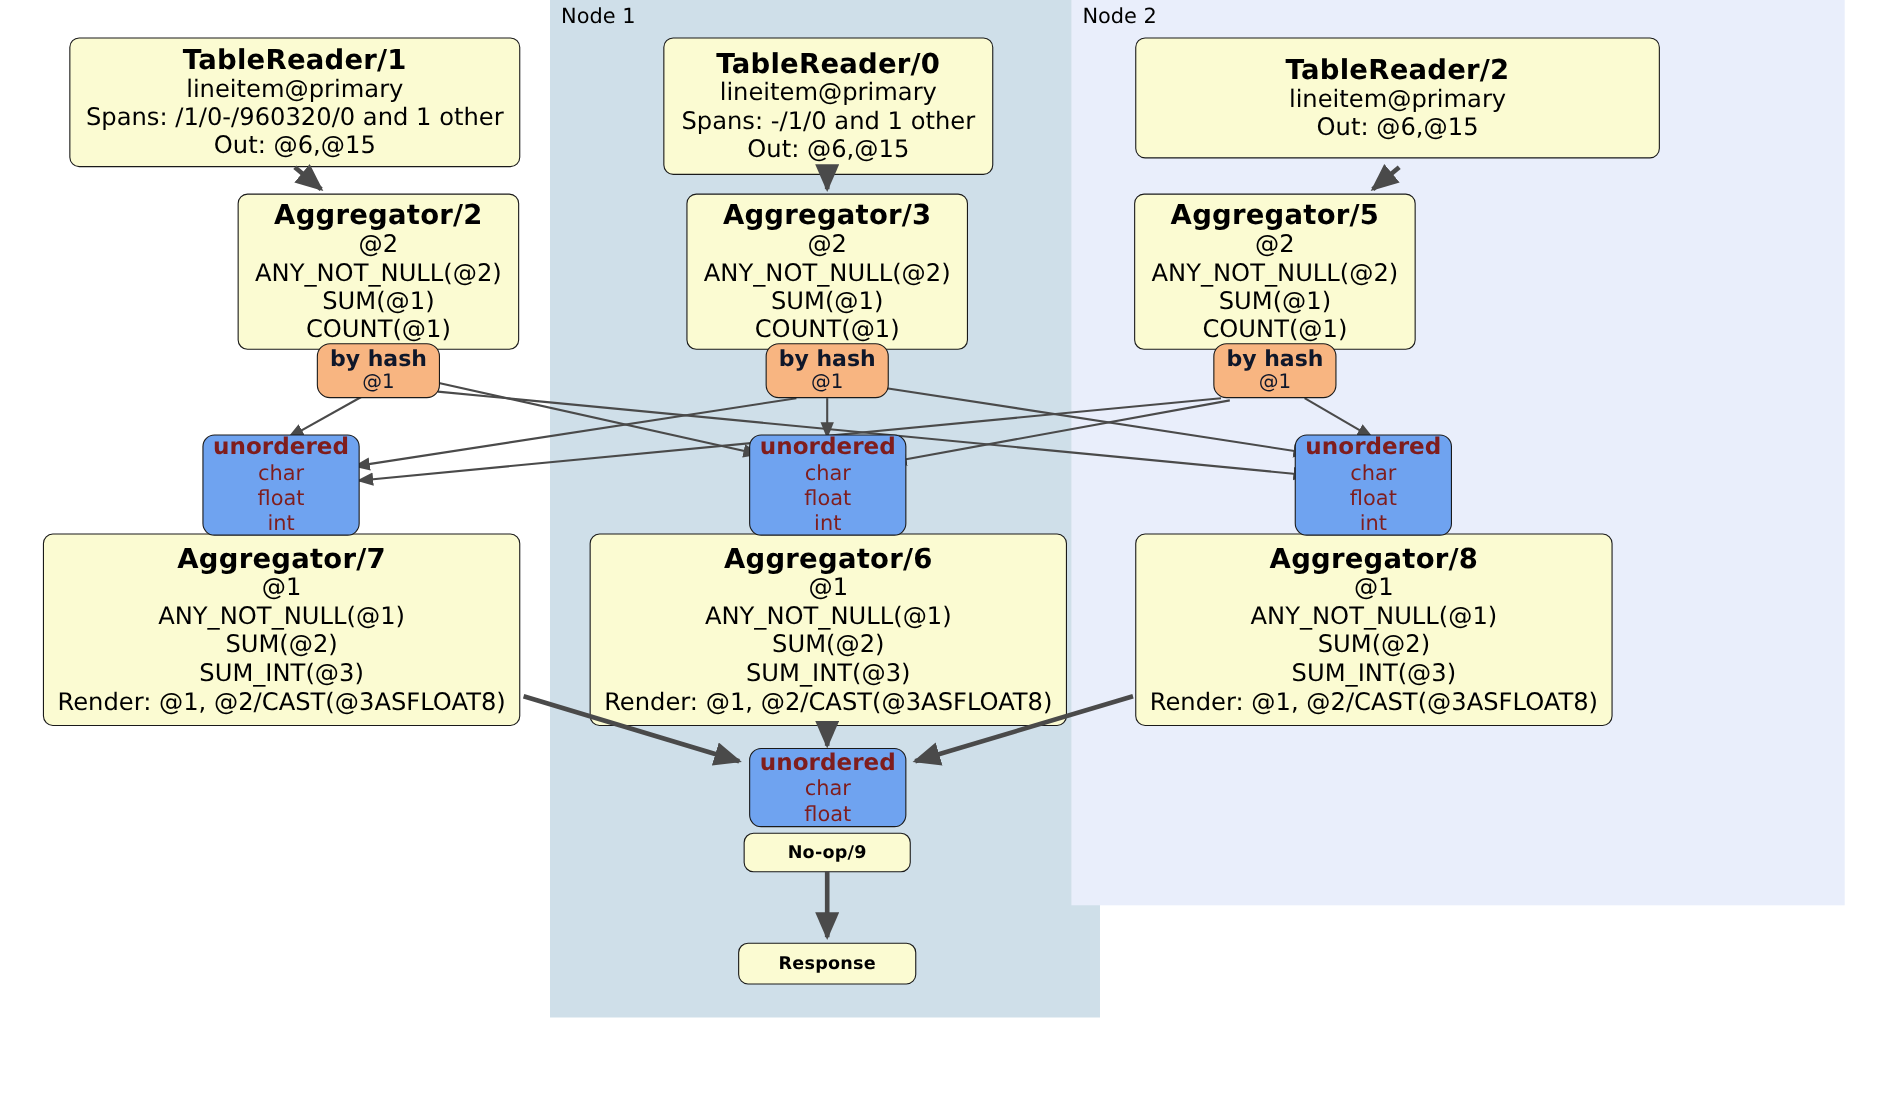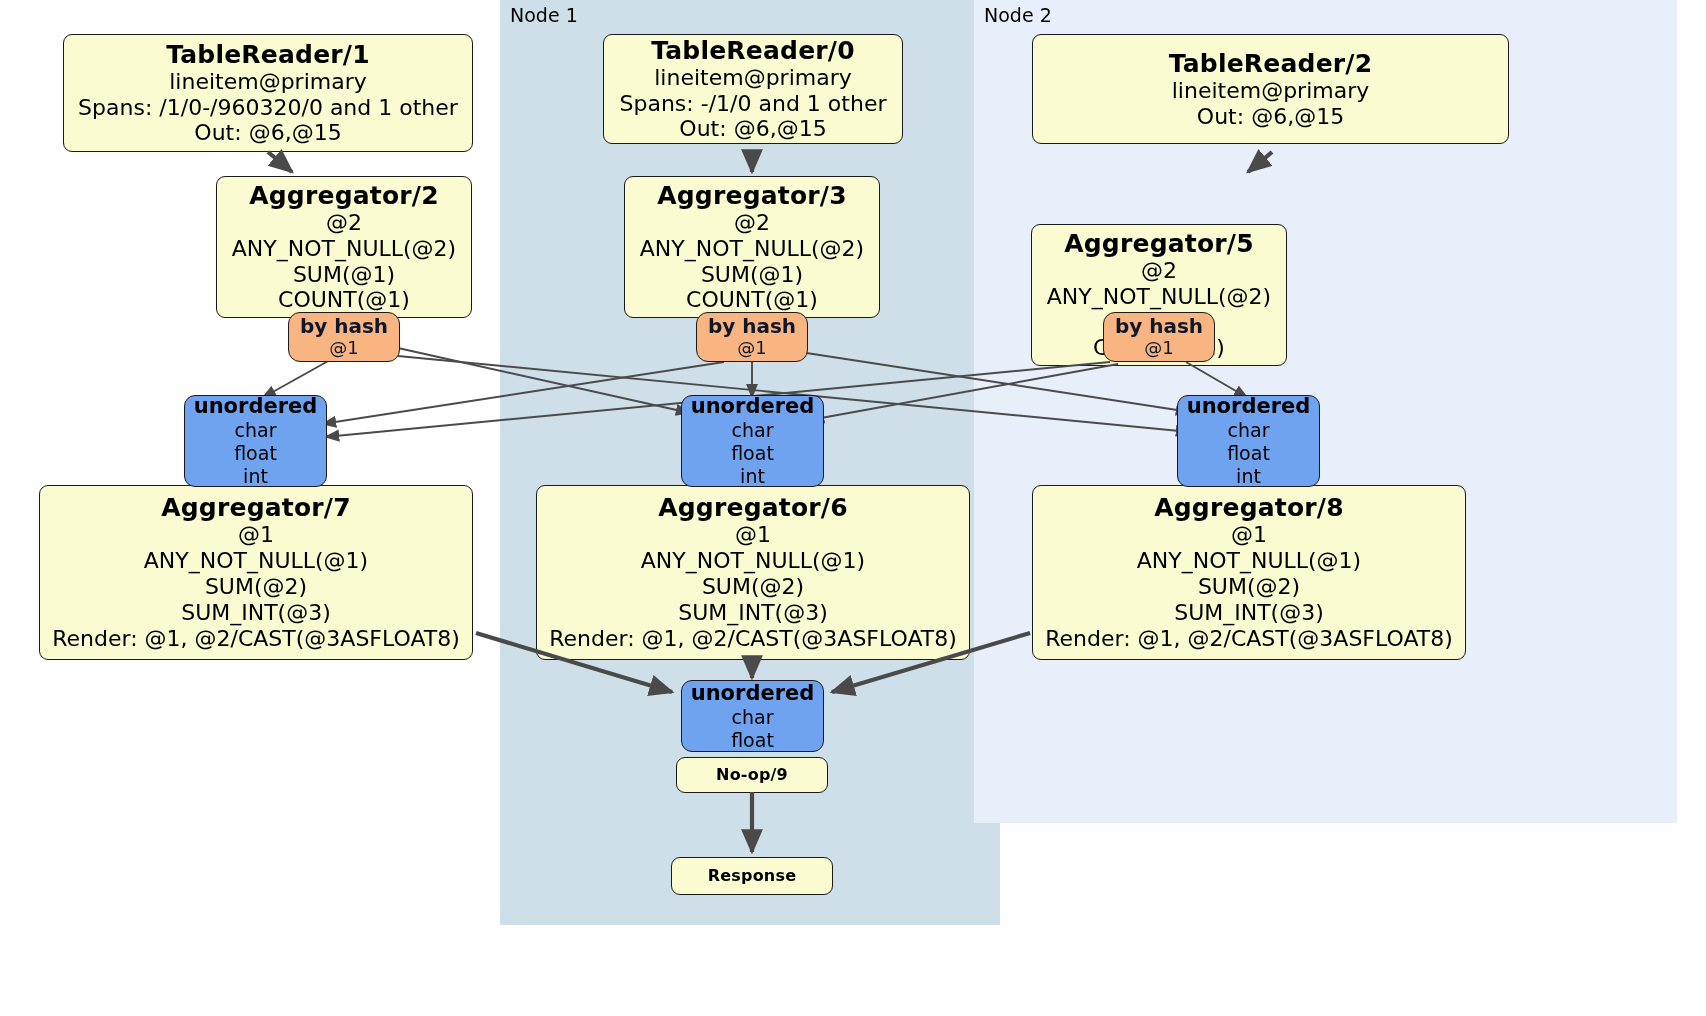--- a/index.html
+++ b/index.html
@@ -44,21 +44,21 @@
     color:#0f172a;z-index:8;
   }
   .router .title{font-weight:bold;font-size:20px;line-height:1.15;}
   .router .line{font-size:18px;line-height:1.15;}
 
   
   .sync{
     position:absolute;box-sizing:border-box;
     background:#6fa3f0;border:1.5px solid #1a1a1a;border-radius:11px;
     display:flex;flex-direction:column;align-items:center;justify-content:center;
-    color:#000000;z-index:8;text-align:right;
+    color:#7f1d1d;z-index:8;text-align:right;
   }
   .sync .title{font-weight:bold;font-size:21px;line-height:1.2;}
   .sync .line{font-size:19px;line-height:1.2;}
 
   
   #edges-thin,#edges-thick{
     position:absolute;left:0;top:0;width:1706px;height:1016px;
     pointer-events:none;
   }
   #edges-thin{z-index:6;}
@@ -118,21 +118,21 @@
     </g>
   </svg>
 
   <div class="proc" id="tr-1" style="left:63px;top:34px;width:410px;height:118px;">
     <div class="title">TableReader/1</div>
     <div class="line">lineitem@primary</div>
     <div class="line">Spans: /1/0-/960320/0 and 1 other</div>
     <div class="line">Out: @6,@15</div>
   </div>
 
-  <div class="proc" id="tr-0" style="left:603px;top:34px;width:300px;height:110px;">
+  <div class="proc" id="tr-0" style="left:603px;top:34px;width:300px;height:125px;">
     <div class="title">TableReader/0</div>
     <div class="line">lineitem@primary</div>
     <div class="line">Spans: -/1/0 and 1 other</div>
     <div class="line">Out: @6,@15</div>
   </div>
 
   <div class="proc" id="tr-2" style="left:1032px;top:34px;width:477px;height:110px;">
     <div class="title">TableReader/2</div>
     <div class="line">lineitem@primary</div>
     <div class="line">Out: @6,@15</div>
@@ -147,21 +147,21 @@
   </div>
 
   <div class="proc" id="agg-3" style="left:624px;top:176px;width:256px;height:142px;">
     <div class="title">Aggregator/3</div>
     <div class="line">@2</div>
     <div class="line">ANY_NOT_NULL(@2)</div>
     <div class="line">SUM(@1)</div>
     <div class="line">COUNT(@1)</div>
   </div>
 
-  <div class="proc" id="agg-5" style="left:1031px;top:176px;width:256px;height:142px;margin-top:48px;">
+  <div class="proc" id="agg-5" style="left:1031px;top:176px;width:256px;height:142px;">
     <div class="title">Aggregator/5</div>
     <div class="line">@2</div>
     <div class="line">ANY_NOT_NULL(@2)</div>
     <div class="line">SUM(@1)</div>
     <div class="line">COUNT(@1)</div>
   </div>
 
   <div class="router" style="left:288px;top:312px;width:112px;height:50px;">
     <div class="title">by hash</div>
     <div class="line">@1</div>

